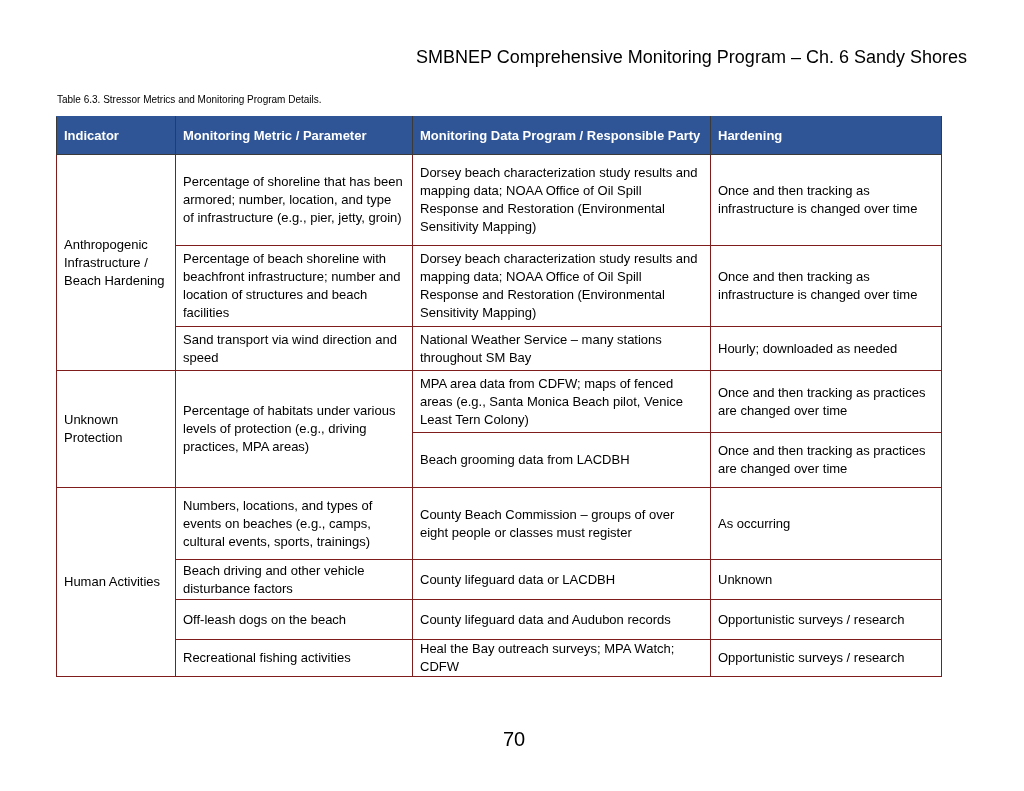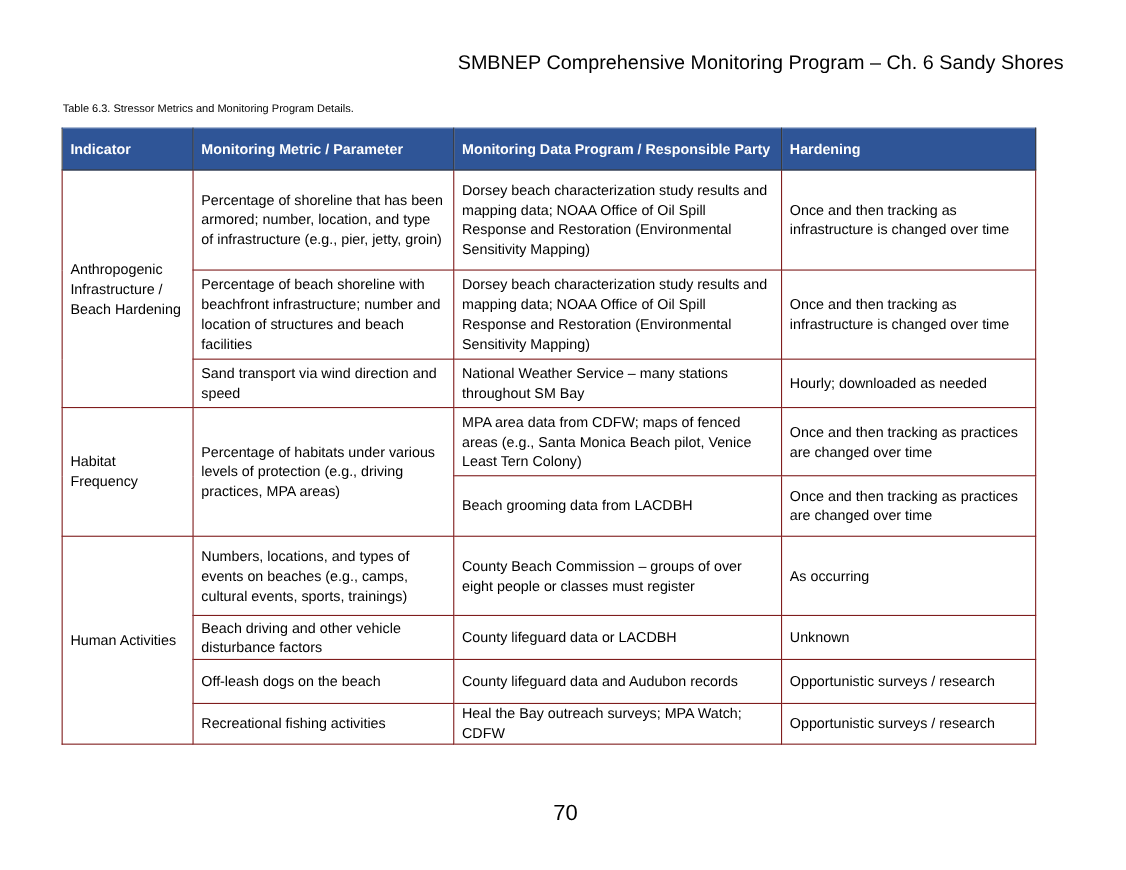--- a/index.html
+++ b/index.html
@@ -49,21 +49,21 @@
       <td>Dorsey beach characterization study results and mapping data; NOAA Office of Oil Spill Response and Restoration (Environmental Sensitivity Mapping)</td>
       <td>Once and then tracking as infrastructure is changed over time</td>
     </tr>
     <tr style="height:44px">
       <td>Sand transport via wind direction and speed</td>
       <td>National Weather Service – many stations throughout SM Bay</td>
       <td>Hourly; downloaded as needed</td>
     </tr>
 
     <tr style="height:62px">
-      <td rowspan="2">Habitat Frequency</td>
+      <td rowspan="2">Unknown Protection</td>
       <td rowspan="2">Percentage of habitats under various levels of protection (e.g., driving practices, MPA areas)</td>
       <td>MPA area data from CDFW; maps of fenced areas (e.g., Santa Monica Beach pilot, Venice Least Tern Colony)</td>
       <td>Once and then tracking as practices are changed over time</td>
     </tr>
     <tr style="height:55px">
       <td>Beach grooming data from LACDBH</td>
       <td>Once and then tracking as practices are changed over time</td>
     </tr>
 
     <tr style="height:72px">

